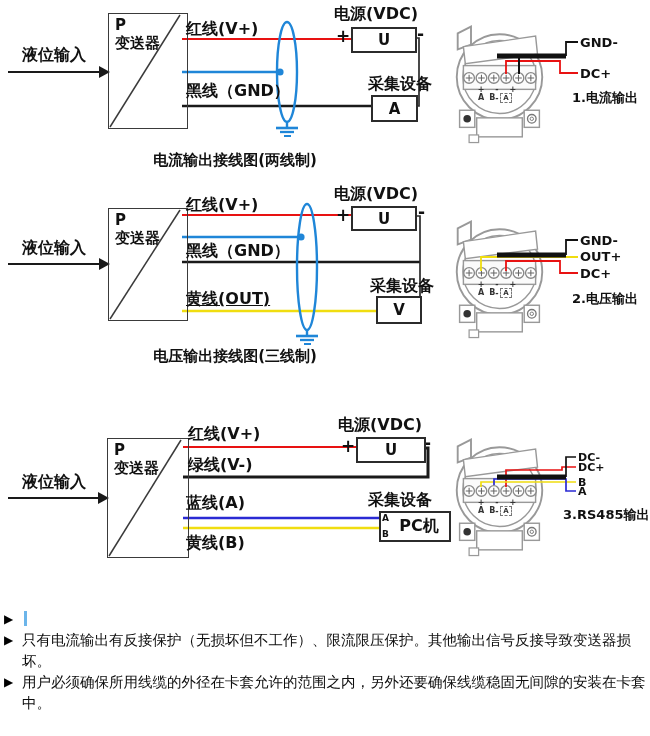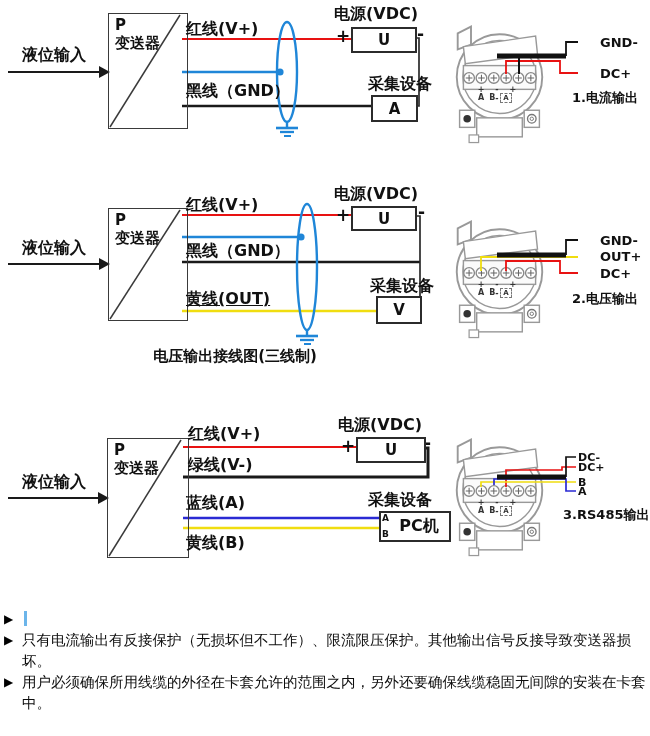--- a/index.html
+++ b/index.html
@@ -7,21 +7,21 @@
          font-family:"DejaVu Sans","Liberation Sans",sans-serif;color:#111;}
   #wiresvg{position:absolute;left:0;top:0;z-index:1;}
   .txt{position:absolute;z-index:2;white-space:nowrap;}
   .lbl{font-size:16px;font-weight:700;}
   .cap{font-size:15px;font-weight:700;text-align:center;}
   .sign{font-size:17px;font-weight:700;}
   .ubox{position:absolute;z-index:2;border:2px solid #2b2b2b;background:#fff;
         display:flex;align-items:center;justify-content:center;font-size:15px;font-weight:600;}
   .txbox{position:absolute;z-index:2;border:1.6px solid #3a3a3a;background:transparent;
          padding:2px 0 0 6px;font-size:15px;font-weight:700;line-height:18px;}
-  .connlbl{font-size:13px;font-weight:600;margin-left:20px;}
+  .connlbl{font-size:13px;font-weight:600;}
   .connlbl-sm{font-size:11px;font-weight:600;}
   .conncap{font-size:13px;font-weight:600;}
   .trow{position:absolute;z-index:2;width:54px;text-align:center;font-size:8px;color:#333;
         font-weight:600;letter-spacing:4px;}
   .trow2{position:absolute;z-index:2;width:54px;font-size:8px;color:#333;font-weight:600;
          display:flex;justify-content:flex-start;gap:5px;padding-left:6px;box-sizing:border-box;}
   .aboxed{border:1px dashed #777;padding:0 2px;font-size:7px;line-height:8px;}
   .pcport{position:absolute;left:1px;font-size:9px;font-weight:600;line-height:9px;}
   #notes{position:absolute;left:4px;top:609px;width:642px;z-index:2;font-size:14.5px;
          line-height:21px;color:#0d0d0d;}
@@ -147,20 +147,21 @@
   <div>变送器</div>
 </div>
 <div class="txt lbl" style="left:186px;top:19px;">红线(V+)</div>
 <div class="txt lbl" style="left:186px;top:81px;">黑线（GND）</div>
 <div class="txt lbl" style="left:334px;top:4px;">电源(VDC)</div>
 <div class="txt sign" style="left:336px;top:26px;">+</div>
 <div class="txt sign" style="left:417px;top:24px;">-</div>
 <div class="ubox" style="left:351px;top:27px;width:62px;height:22px;">U</div>
 <div class="txt lbl" style="left:368px;top:74px;">采集设备</div>
 <div class="ubox" style="left:371px;top:95px;width:43px;height:23px;">A</div>
+<div class="txt cap" style="left:110px;top:151px;width:250px;">电流输出接线图(两线制)</div>
 <div class="trow" style="left:472px;top:85px;">+ - + -</div>
 <div class="trow2" style="left:472px;top:93px;">
   <span>A</span>
   <span>B</span>
   <span class="aboxed">A</span>
 </div>
 <div class="txt connlbl" style="left:580px;top:35px;">GND-</div>
 <div class="txt connlbl" style="left:580px;top:66px;">DC+</div>
 <div class="txt conncap" style="left:572px;top:89px;">1.电流输出</div>
 

